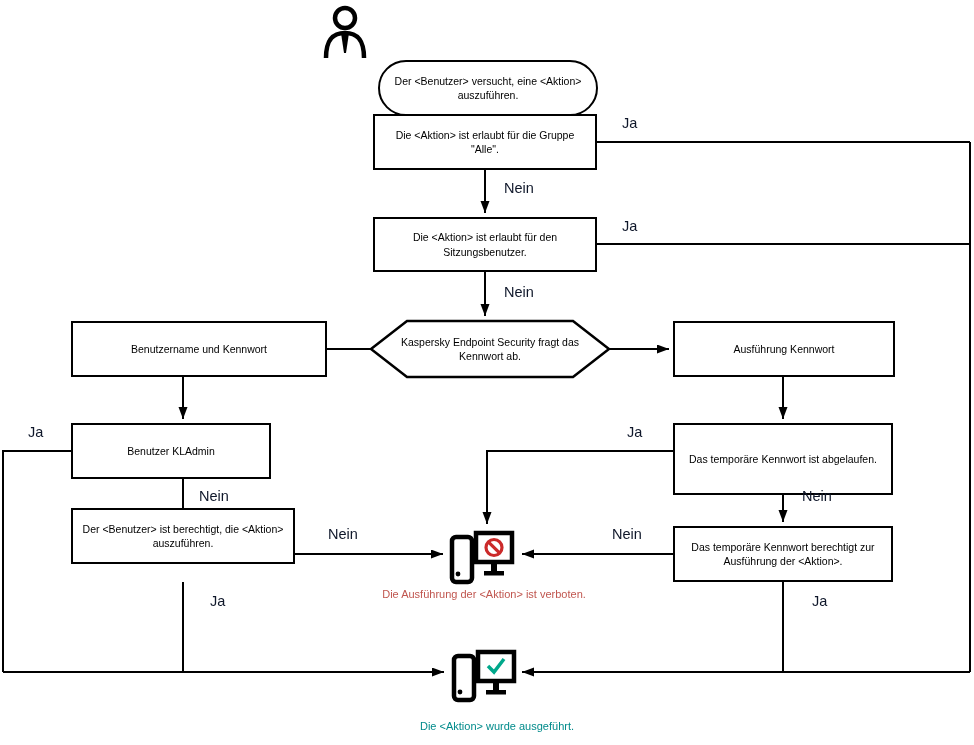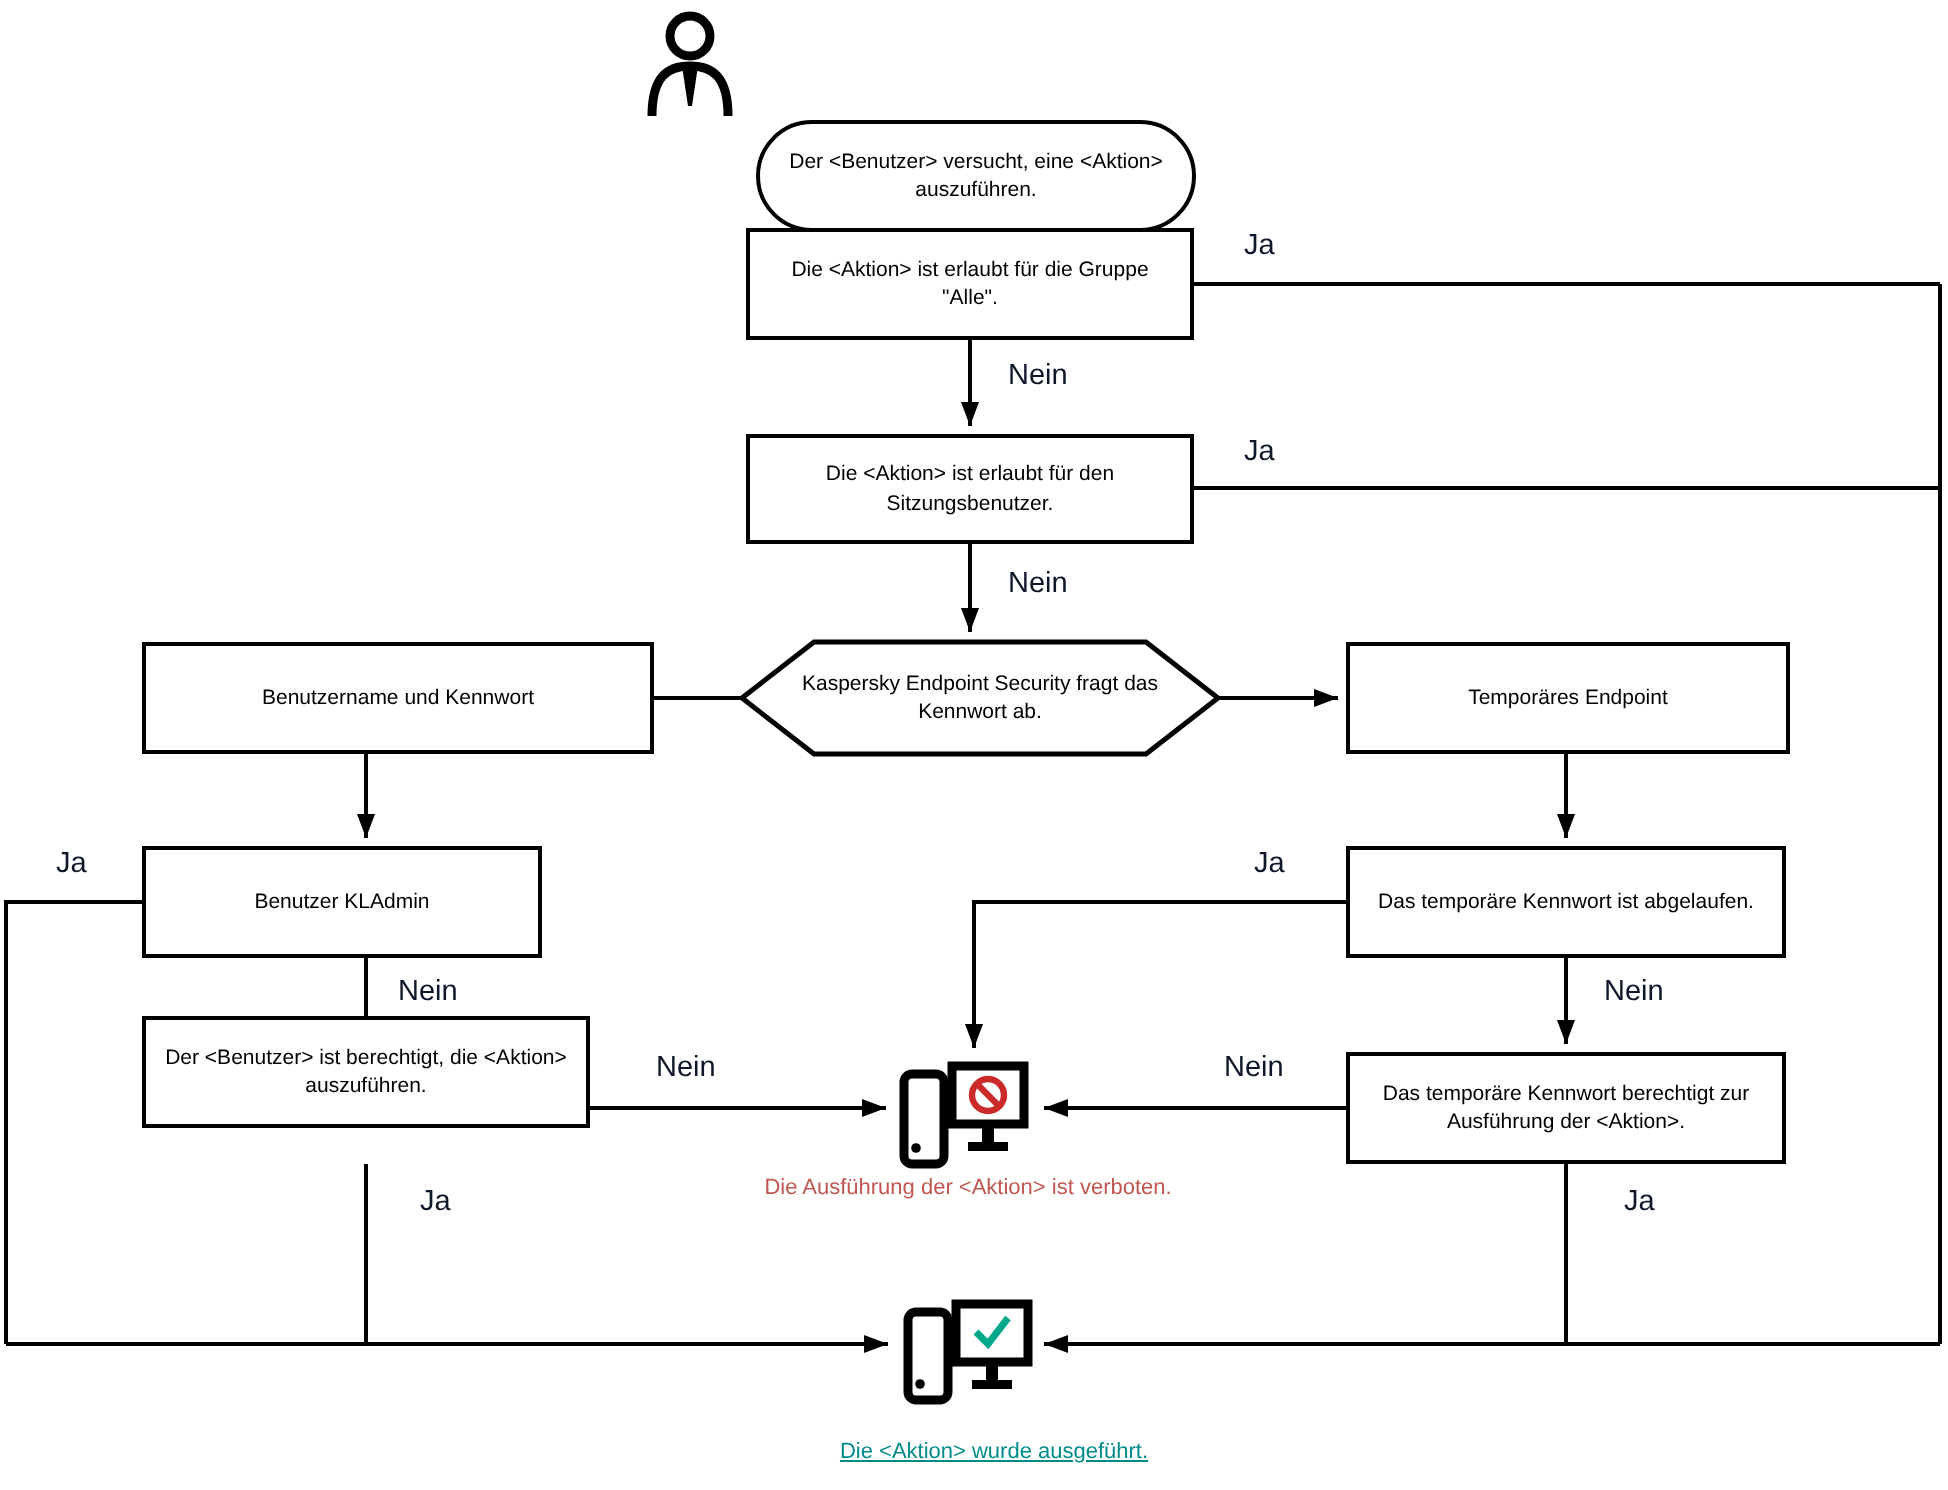--- a/index.html
+++ b/index.html
@@ -20,21 +20,21 @@
   .node{
     position:absolute;z-index:2;background:#fff;border:2px solid var(--line);
     display:flex;align-items:center;justify-content:center;text-align:center;
     font-size:10.5px;line-height:1.35;color:#000;padding:10px 6px;
   }
   .node.stadium{border-radius:28px;}
   .node.naked{border:none;background:transparent;}
   .edge-label{position:absolute;z-index:2;font-size:14.5px;color:#0f172a;white-space:nowrap;}
   .caption{position:absolute;z-index:2;text-align:center;font-size:11px;line-height:1.5;}
   .caption.denied{color:var(--denied-text);}
-  .caption.success{color:var(--success-text);text-decoration:underline;}
+  .caption.success{color:var(--success-text);}
   .icon-abs{position:absolute;z-index:2;}
   .ink{stroke:var(--line);fill:none;}
   .ink-fill{fill:var(--line);}
   .sym-denied{stroke:var(--denied-symbol);fill:none;}
   .sym-success{stroke:var(--success-symbol);fill:none;}
 </style>
 </head>
 <body>
 
 <div class="stage">
@@ -98,27 +98,27 @@
   <div class="node stadium" style="left:378px;top:12px;width:220px;height:56px;padding:2px 12px;margin-top:48px;">Der &lt;Benutzer&gt; versucht, eine &lt;Aktion&gt; auszuführen.</div>
 
   <div class="node" style="left:373px;top:114px;width:224px;height:56px;">Die &lt;Aktion&gt; ist erlaubt für die Gruppe "Alle".</div>
 
   <div class="node" style="left:373px;top:217px;width:224px;height:55px;">Die &lt;Aktion&gt; ist erlaubt für den Sitzungsbenutzer.</div>
 
   <div class="node naked" style="left:390px;top:323px;width:200px;height:52px;z-index:3;">Kaspersky Endpoint Security fragt das Kennwort ab.</div>
 
   <div class="node" style="left:71px;top:321px;width:256px;height:56px;">Benutzername und Kennwort</div>
 
-  <div class="node" style="left:673px;top:321px;width:222px;height:56px;">Temporäres Endpoint</div>
+  <div class="node" style="left:673px;top:321px;width:222px;height:56px;">Ausführung Kennwort</div>
 
   <div class="node" style="left:71px;top:423px;width:200px;height:56px;">Benutzer KLAdmin</div>
 
   <div class="node" style="left:71px;top:508px;width:224px;height:56px;text-align:center;">Der &lt;Benutzer&gt; ist berechtigt, die &lt;Aktion&gt; auszuführen.</div>
 
-  <div class="node" style="left:673px;top:423px;width:220px;height:56px;">Das temporäre Kennwort ist abgelaufen.</div>
+  <div class="node" style="left:673px;top:423px;width:220px;height:72px;">Das temporäre Kennwort ist abgelaufen.</div>
 
   <div class="node" style="left:673px;top:526px;width:220px;height:56px;">Das temporäre Kennwort berechtigt zur Ausführung der &lt;Aktion&gt;.</div>
 
   <div class="edge-label" style="left:622px;top:115px;">Ja</div>
   <div class="edge-label" style="left:504px;top:180px;">Nein</div>
   <div class="edge-label" style="left:622px;top:218px;">Ja</div>
   <div class="edge-label" style="left:504px;top:284px;">Nein</div>
   <div class="edge-label" style="left:28px;top:424px;">Ja</div>
   <div class="edge-label" style="left:199px;top:488px;">Nein</div>
   <div class="edge-label" style="left:328px;top:526px;">Nein</div>

